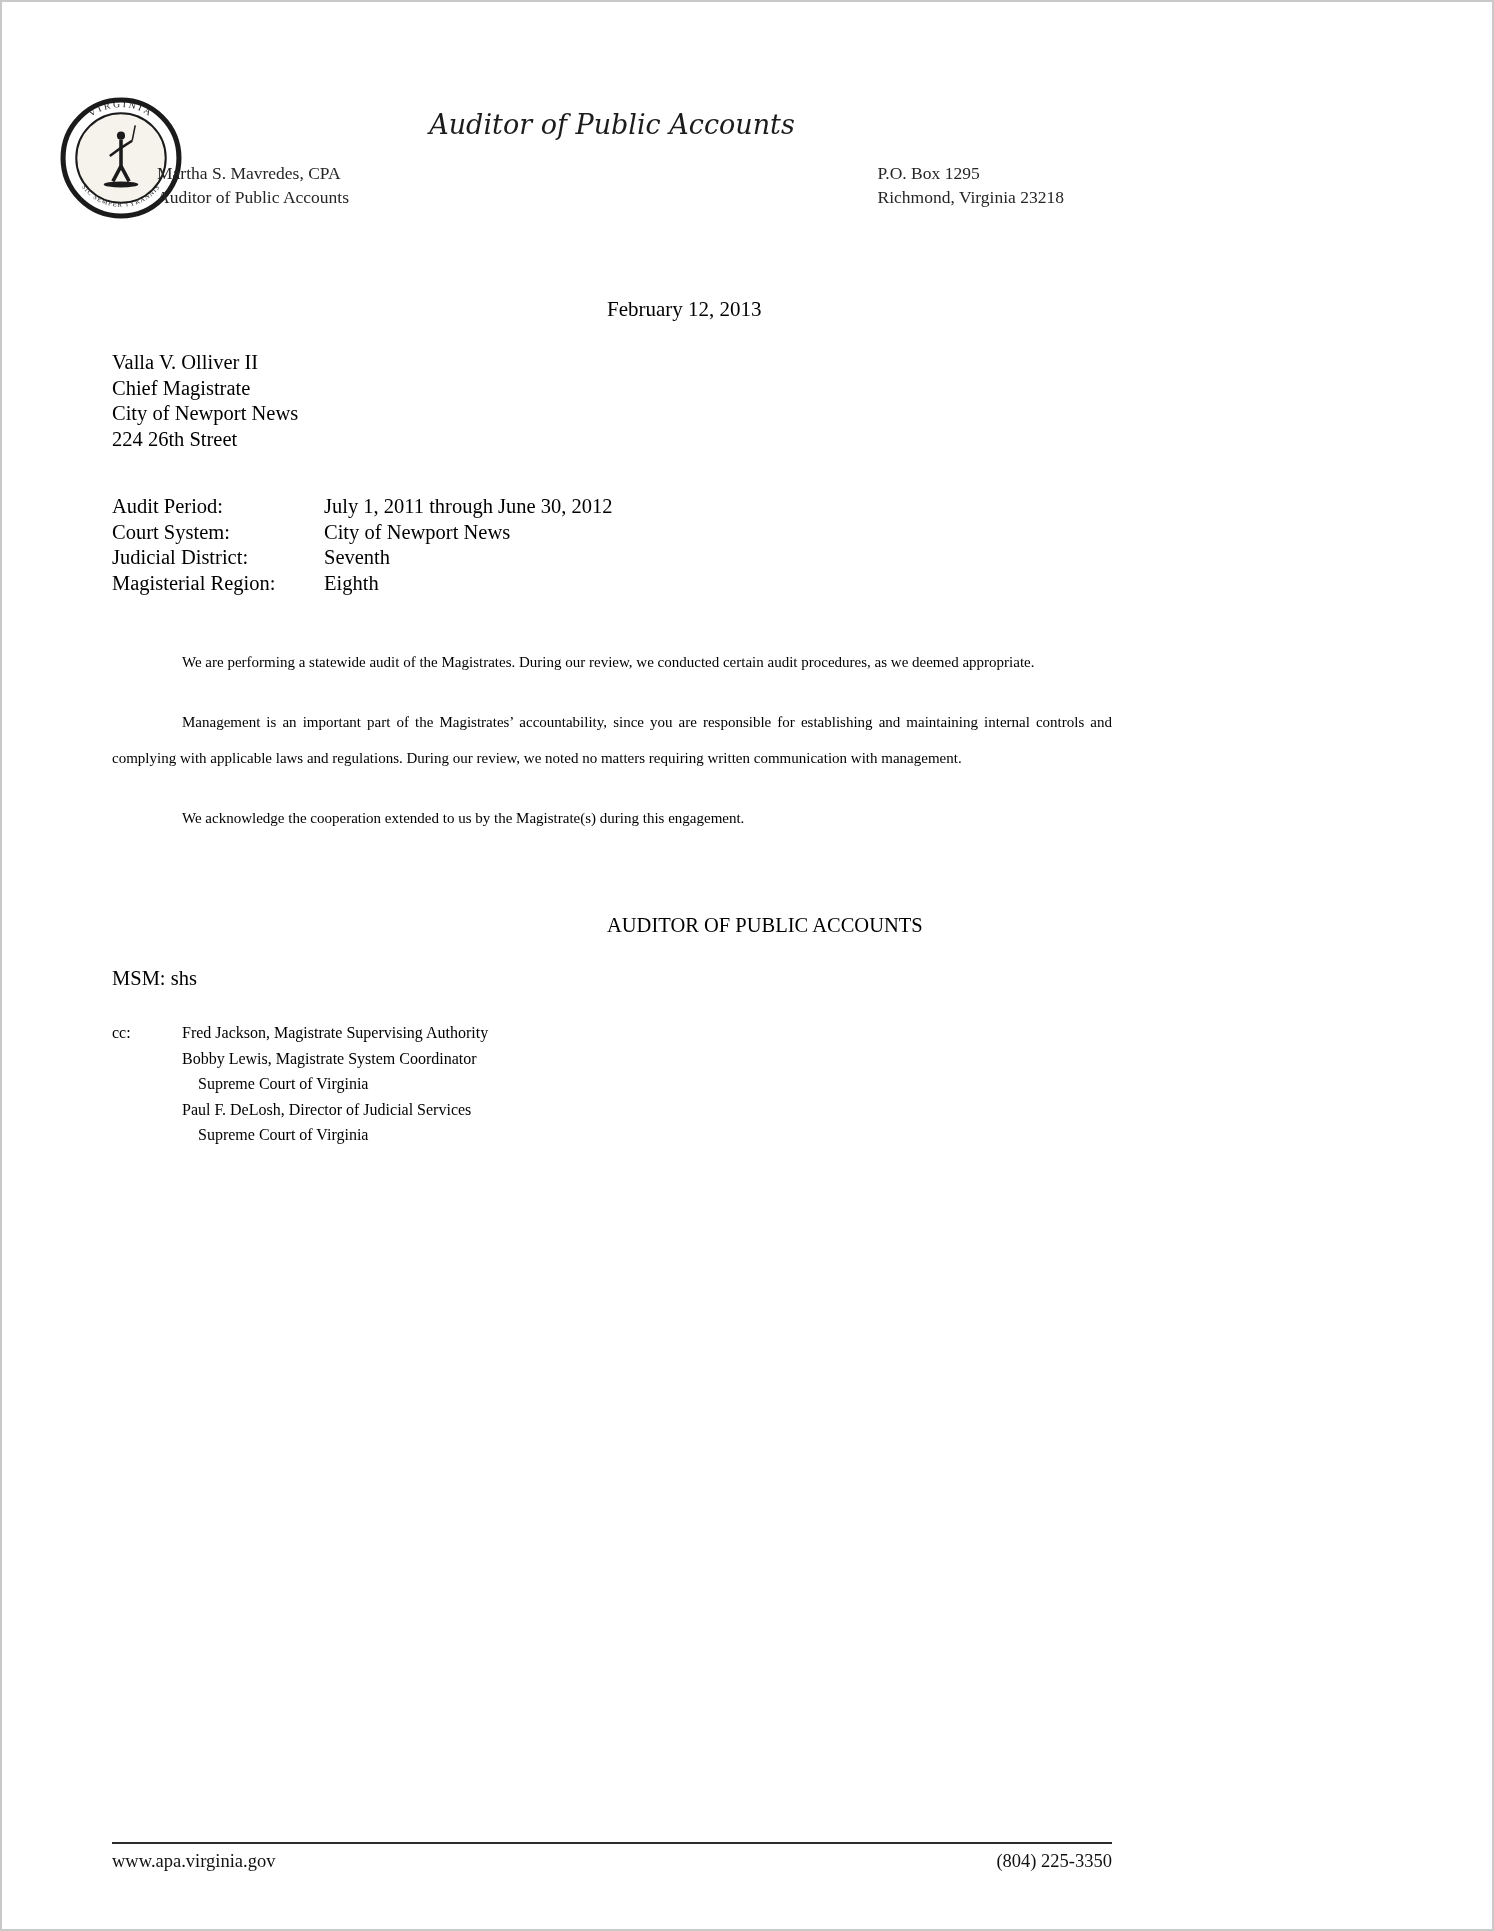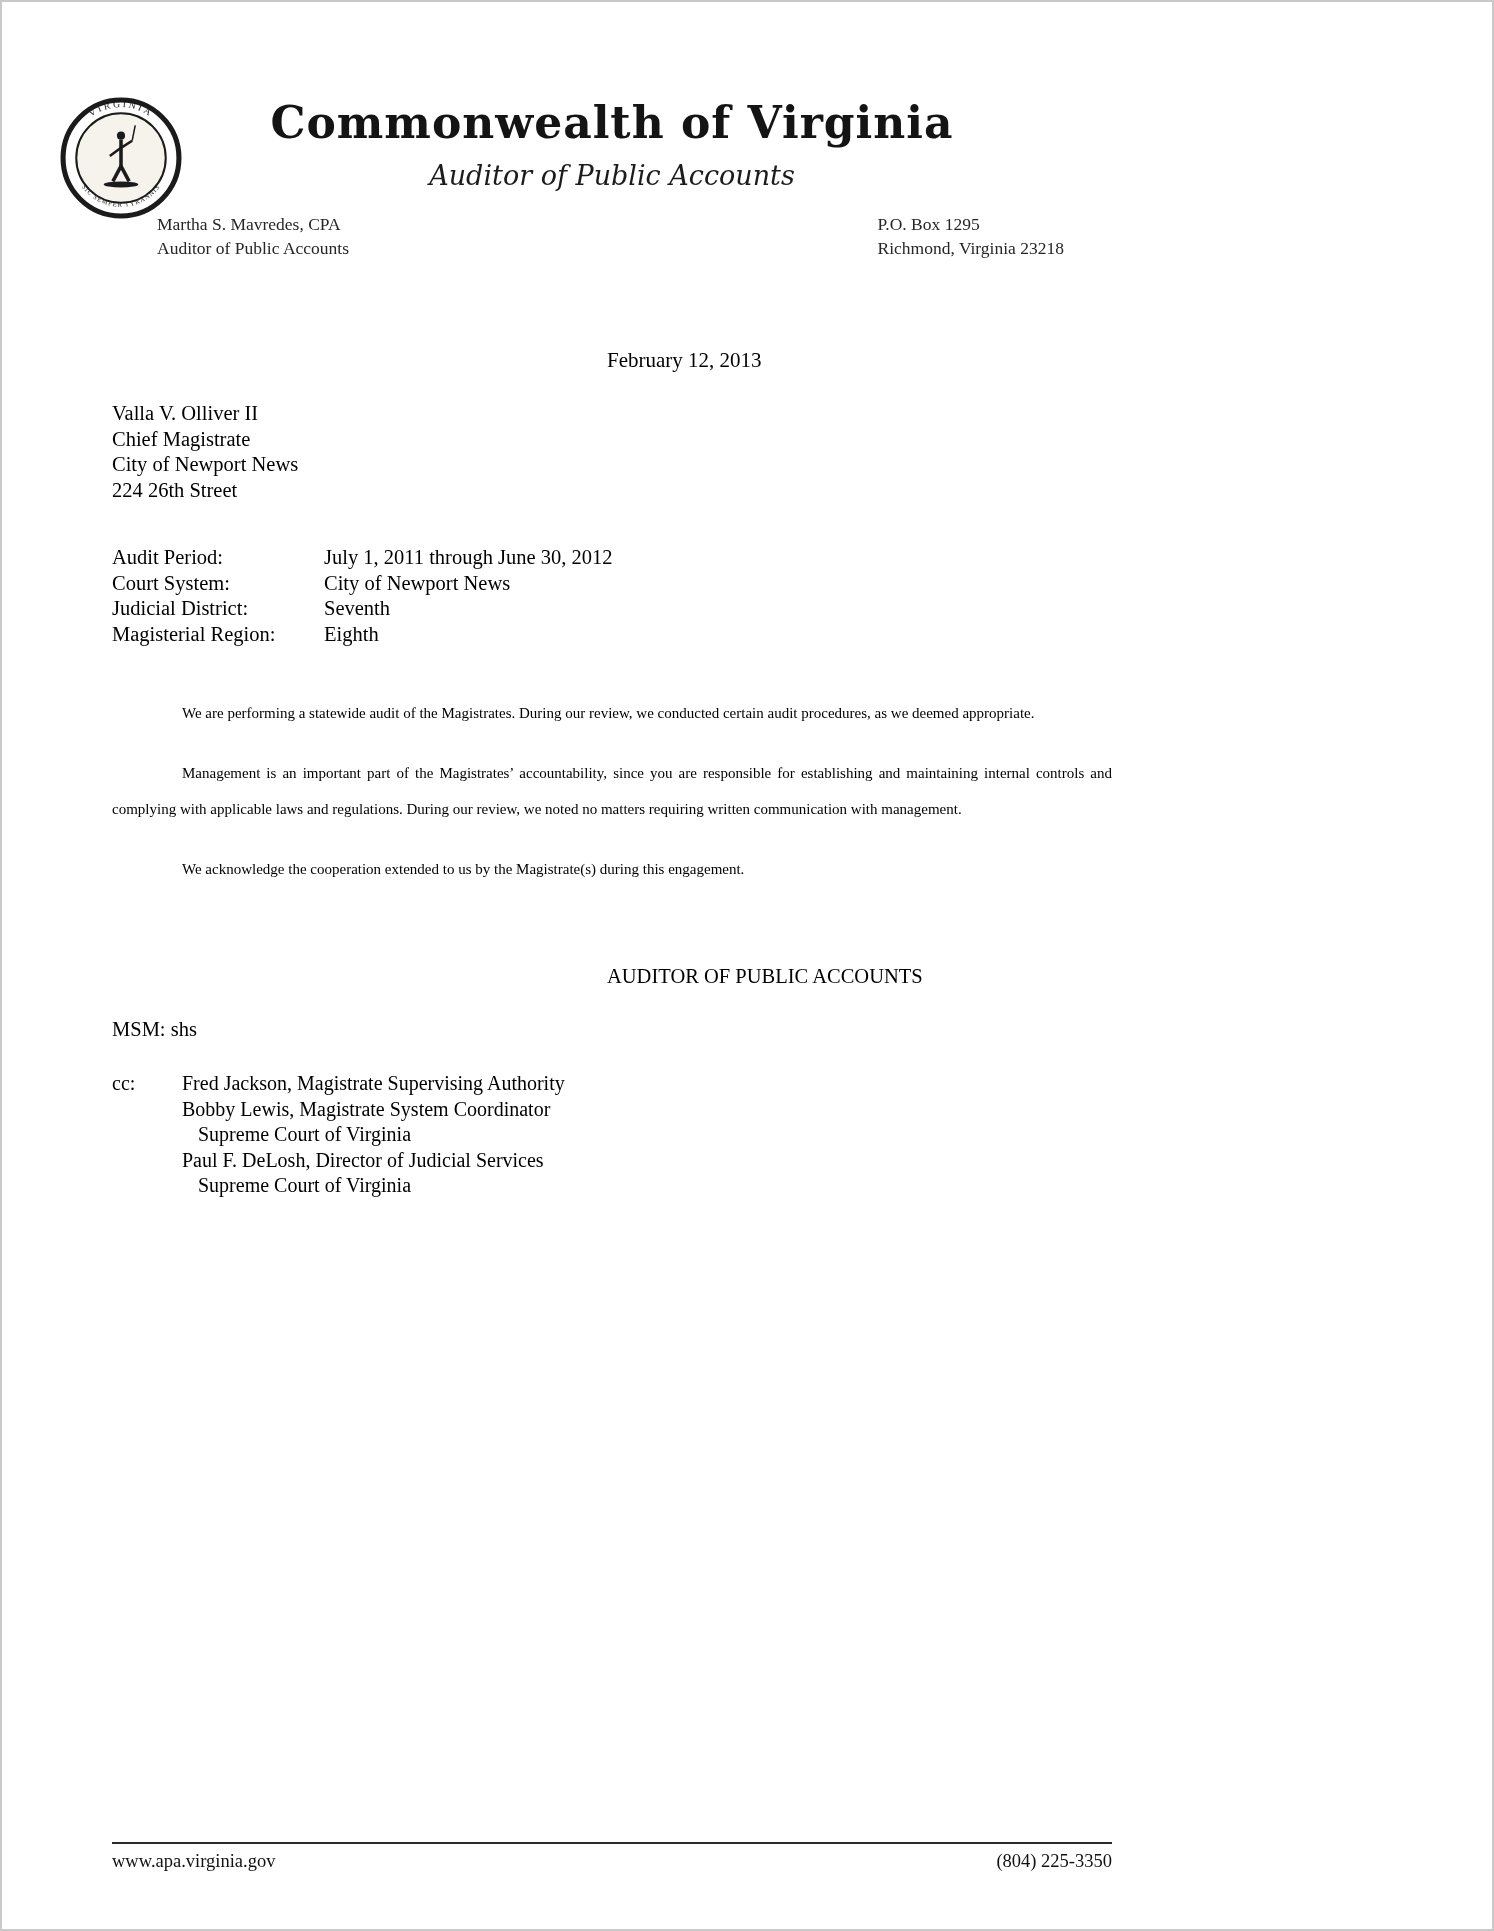--- a/index.html
+++ b/index.html
@@ -39,21 +39,21 @@
   .detail-row { display: flex; }
   .detail-row .lbl { width: 212px; flex: 0 0 212px; }
   .paragraphs { margin-top: 48px; }
   .para {
     font-size: 15px; line-height: 36px; text-align: justify;
     text-indent: 70px; margin-bottom: 24px;
   }
   .para.last { margin-bottom: 0; }
   .signature { margin-top: 78px; margin-left: 495px; font-size: 20.5px; }
   .reference { margin-top: 30px; font-size: 20.5px; }
-  .cc-block { margin-top: 30px; display: flex; font-size: 20px; line-height: 25.5px; }
+  .cc-block { margin-top: 30px; display: flex; font-size: 16px; line-height: 25.5px; }
   .cc-label { width: 70px; flex: 0 0 70px; }
   .cc-indent { padding-left: 16px; }
 
   
   .footer { position: absolute; left: 110px; width: 1000px; top: 1840px; }
   .footer-rule { border-top: 2px solid #2b2b2b; }
   .footer-row {
     display: flex; justify-content: space-between;
     margin-top: 7px; font-size: 18.5px; color: #111; gap: 36px;
   }
@@ -83,21 +83,20 @@
           <path d="M60,42 L60,68" stroke-width="3.5" fill="none"></path>
           <path d="M60,50 L49,58 M60,50 L71,43" stroke-width="2.5" fill="none"></path>
           <path d="M71,43 L74,28" stroke-width="1.5" fill="none"></path>
           <path d="M60,68 L52,83 M60,68 L68,83" stroke-width="3.5" fill="none"></path>
           <ellipse cx="60" cy="86" rx="17" ry="3" stroke="none"></ellipse>
         </g>
       </svg>
     </div>
 
     <div class="content">
-      <div class="lh-title">Commonwealth of Virginia</div>
       <div class="lh-subtitle">Auditor of Public Accounts</div>
       <div class="lh-contacts">
         <div class="lh-left">
           <div>Martha S. Mavredes, CPA</div>
           <div>Auditor of Public Accounts</div>
         </div>
         <div class="lh-right">
           <div>P.O. Box 1295</div>
           <div>Richmond, Virginia 23218</div>
         </div>

